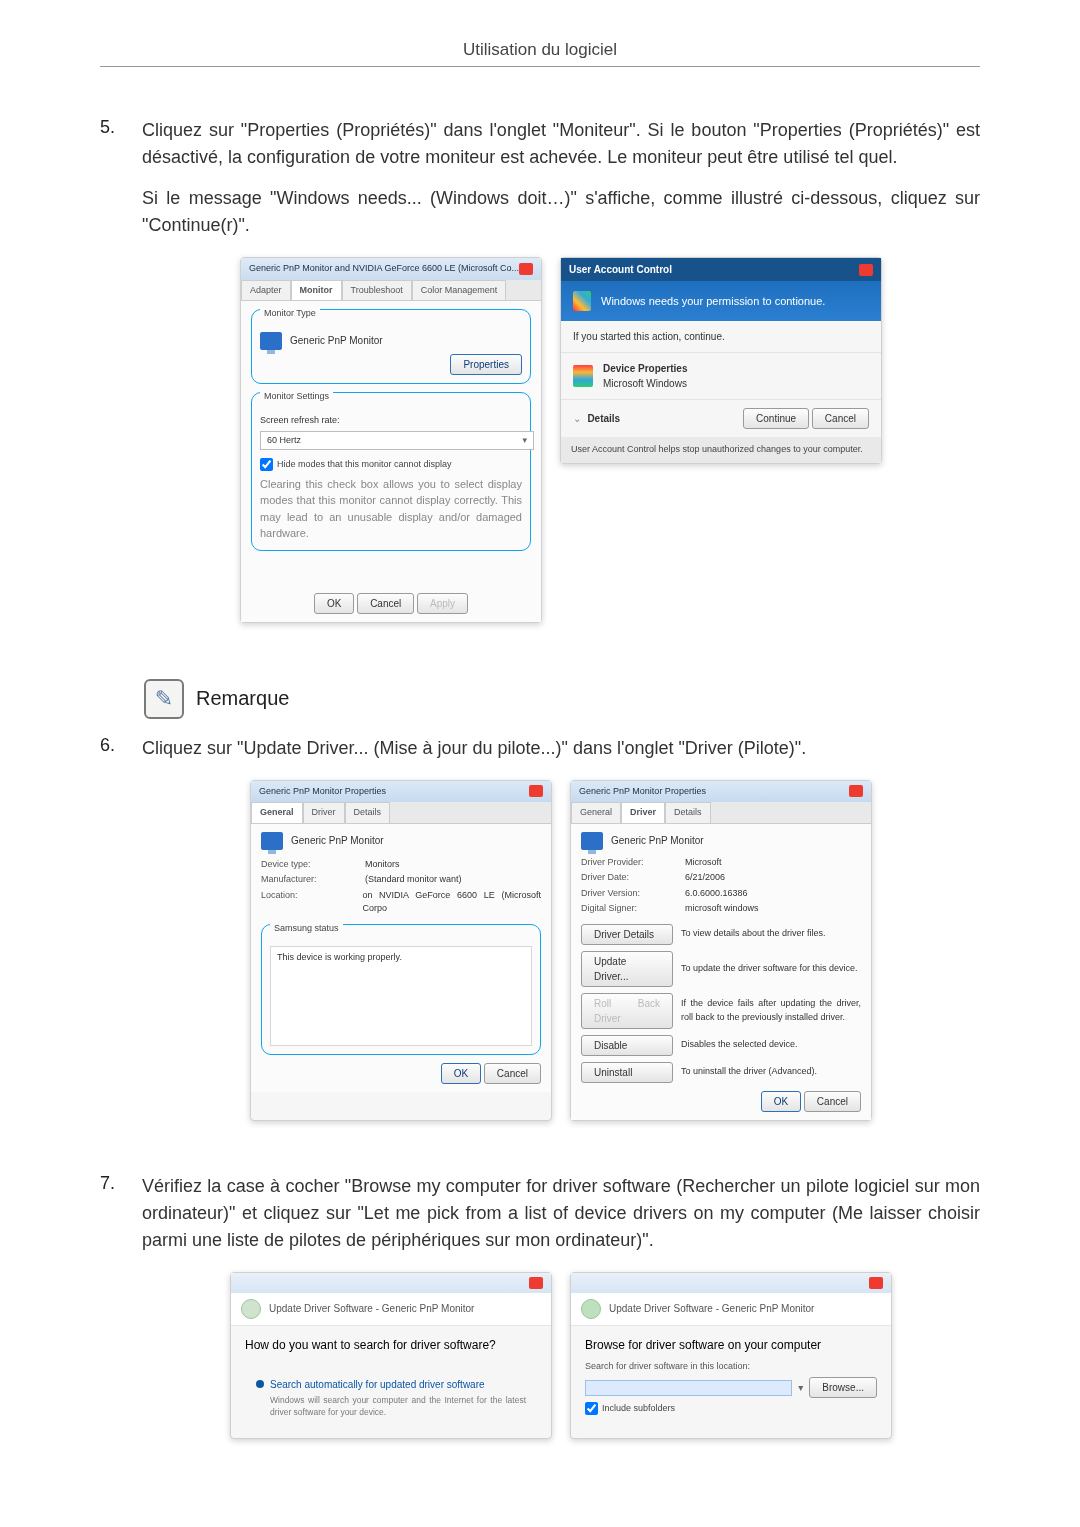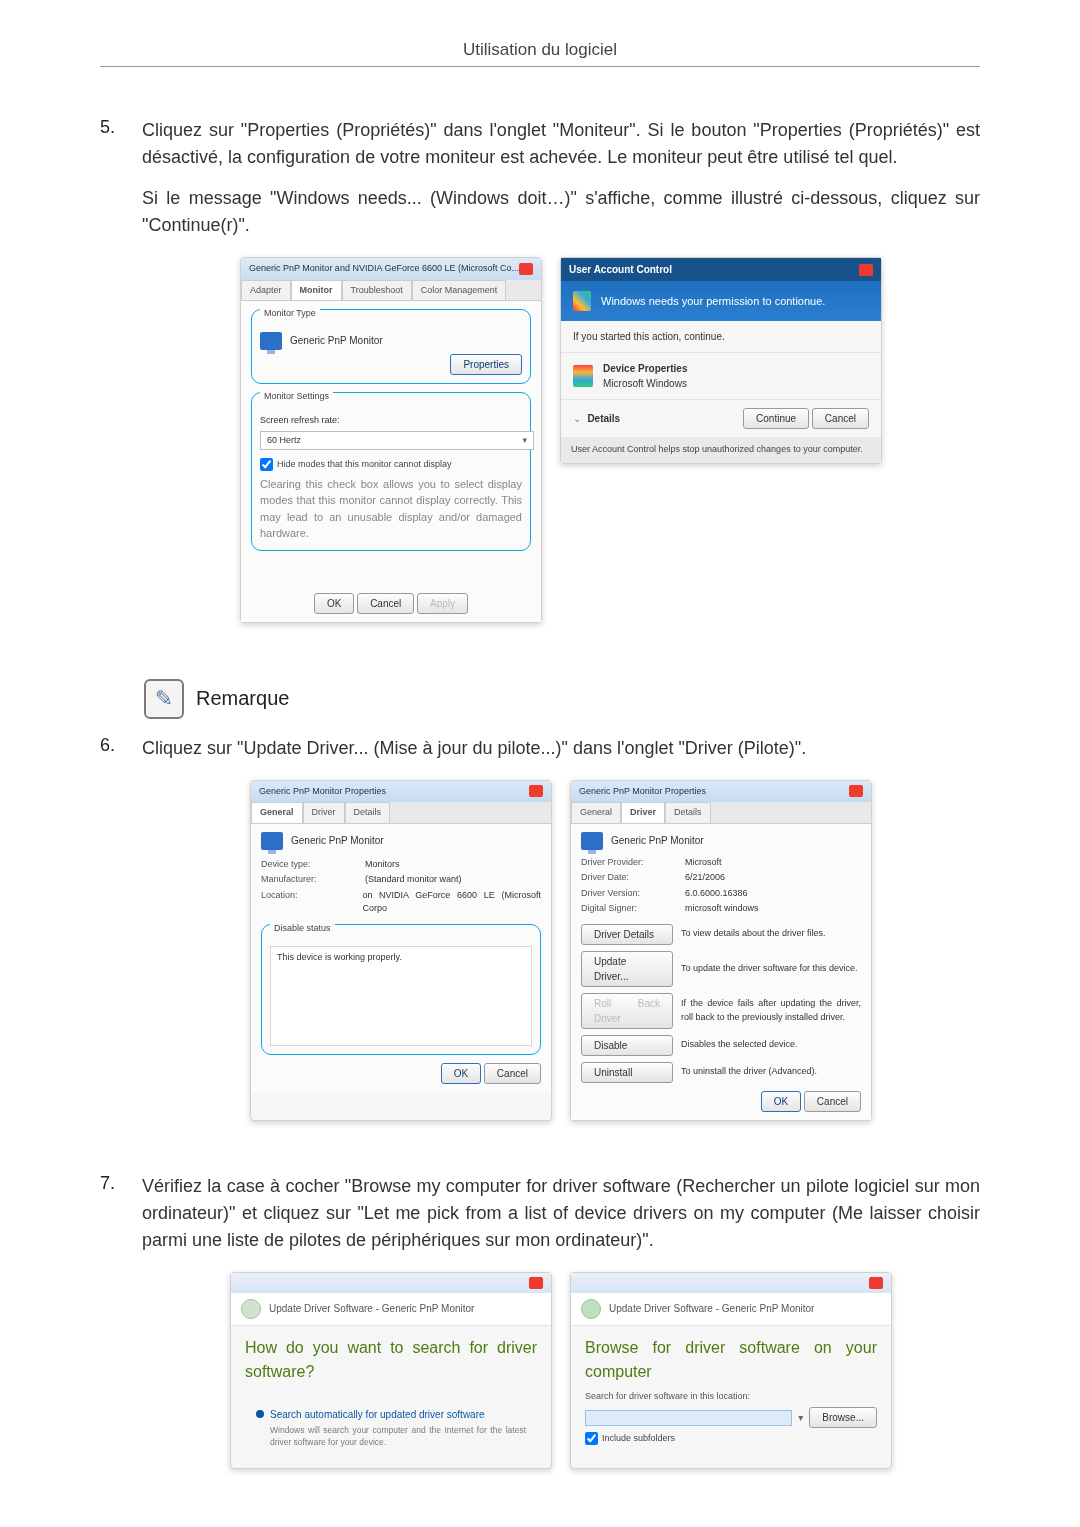--- a/index.html
+++ b/index.html
@@ -122,21 +122,21 @@
     width:22px; height:18px; background:#2c6fc8; border-radius:2px; display:inline-block; position:relative;
   }
   .monitor-icon:after { content:""; position:absolute; bottom:-4px; left:7px; width:8px; height:4px; background:#93b7e0; }
   .device-line { display:flex; gap:24px; font-size:9px; color:#333; margin:2px 0; }
   .device-line .k { color:#555; width:80px; }
   .wizard-head {
     display:flex; align-items:center; gap:8px; padding:6px 10px; font-size:10px; color:#2d6a2d;
     background:#fff; border-bottom:1px solid #e5e5e5;
   }
   .back-circle { width:18px; height:18px; border-radius:50%; background:#cfe3cf; border:1px solid #9ac49a; }
-  .wiz-q { color:#4d7c0f; font-size:16px; padding:10px 14px 6px 14px; }
+  .wiz-q { color:#000000; font-size:12px; padding:10px 14px 6px 14px; }
   .wiz-opt {
     margin:8px 14px; padding:8px 10px; border:1px solid transparent; border-radius:2px;
   }
   .wiz-opt .t { color:#0b57a4; font-size:10px; display:flex; align-items:center; gap:6px; }
   .wiz-opt .t:before { content:""; width:8px; height:8px; background:#0b57a4; border-radius:50%; display:inline-block; }
   .wiz-opt .d { color:#7a7a7a; font-size:8.5px; margin-left:14px; margin-top:2px; }
   .browse-input {
     display:flex; gap:6px; align-items:center; margin:4px 14px;
   }
   .browse-input .field { flex:1; height:14px; border:1px solid #9fbfe3; background:#dceafe; }
@@ -279,21 +279,21 @@
               <div class="device-line">
                   <span class="k">Manufacturer:</span>
                   <span>(Standard monitor want)</span>
                 </div>
               <div class="device-line">
                   <span class="k">Location:</span>
                   <span>on NVIDIA GeForce 6600 LE (Microsoft Corpo</span>
                 </div>
               <div style="height:6px;"></div>
               <div class="fieldset">
-                <span class="fieldset-title">Disable status</span>
+                <span class="fieldset-title">Samsung status</span>
                 <div style="border:1px solid #d7d7d7; background:#fff; height:90px; padding:4px 6px; font-size:9px;">This device is working properly.</div>
               </div>
               <div class="row-end">
                 <span class="btn blue">OK</span>
                 <span class="btn">Cancel</span>
               </div>
             </div>
           </div>
 
           <div class="win" style="width:300px;">

